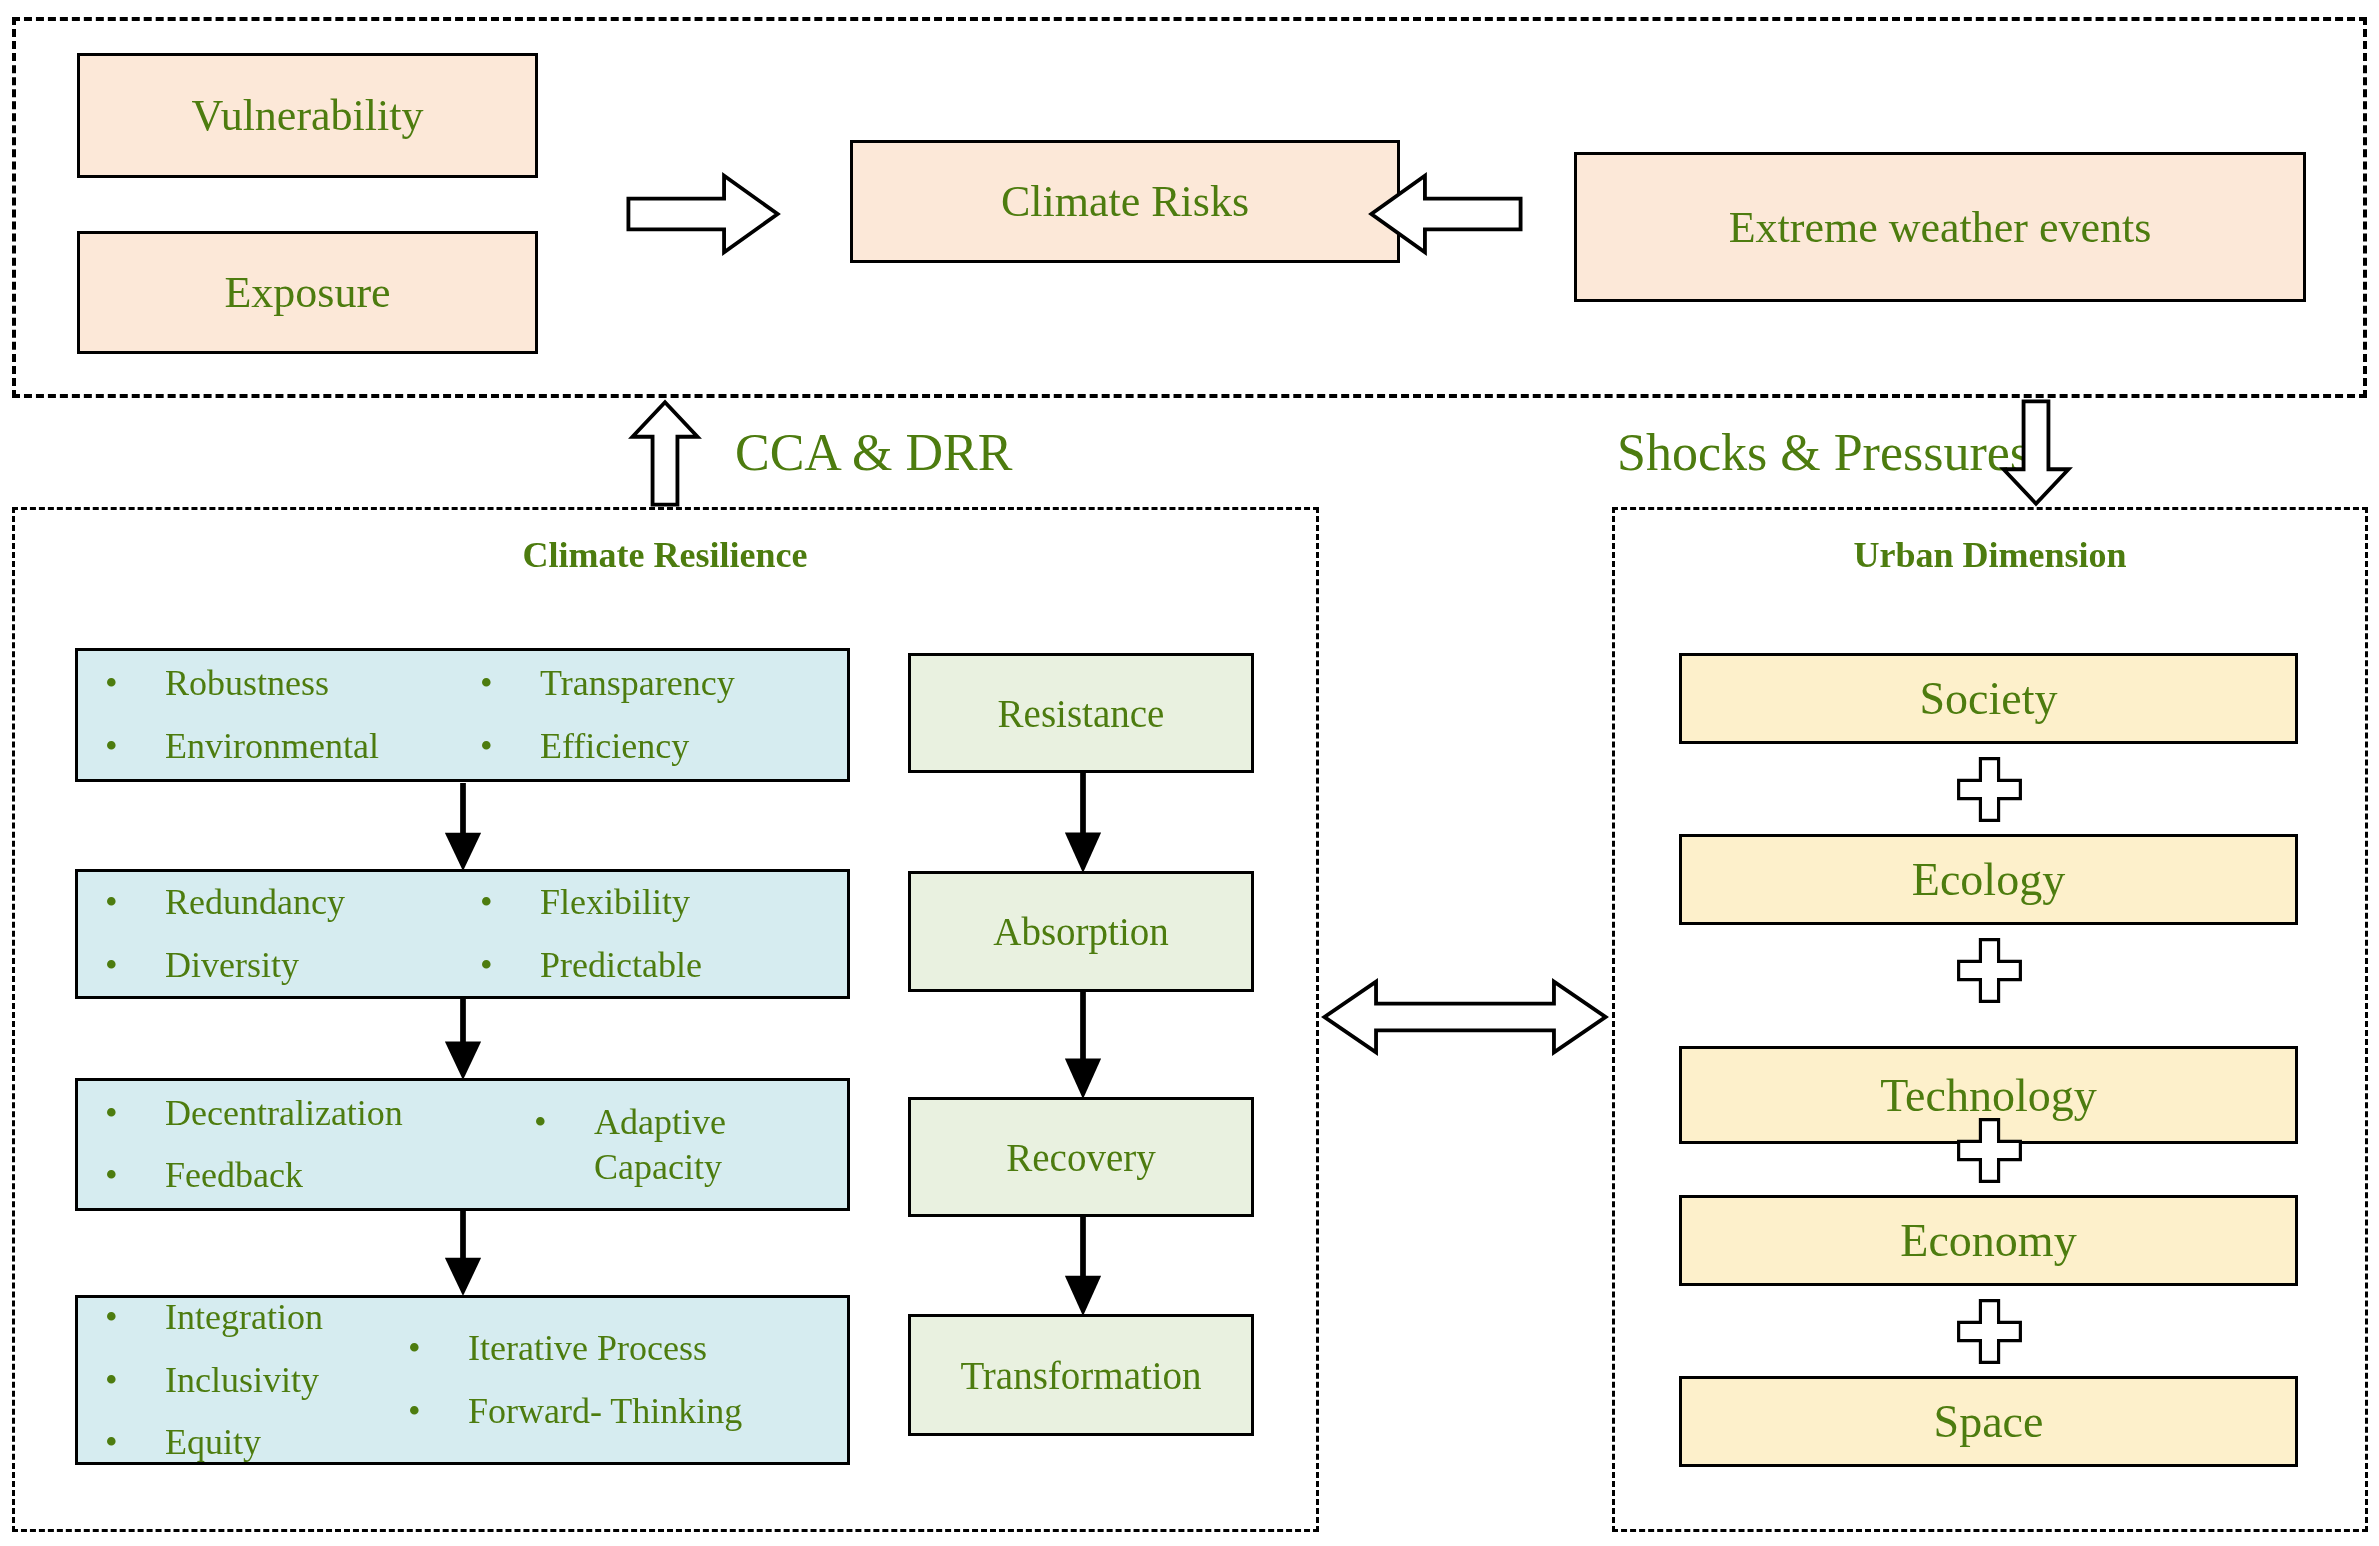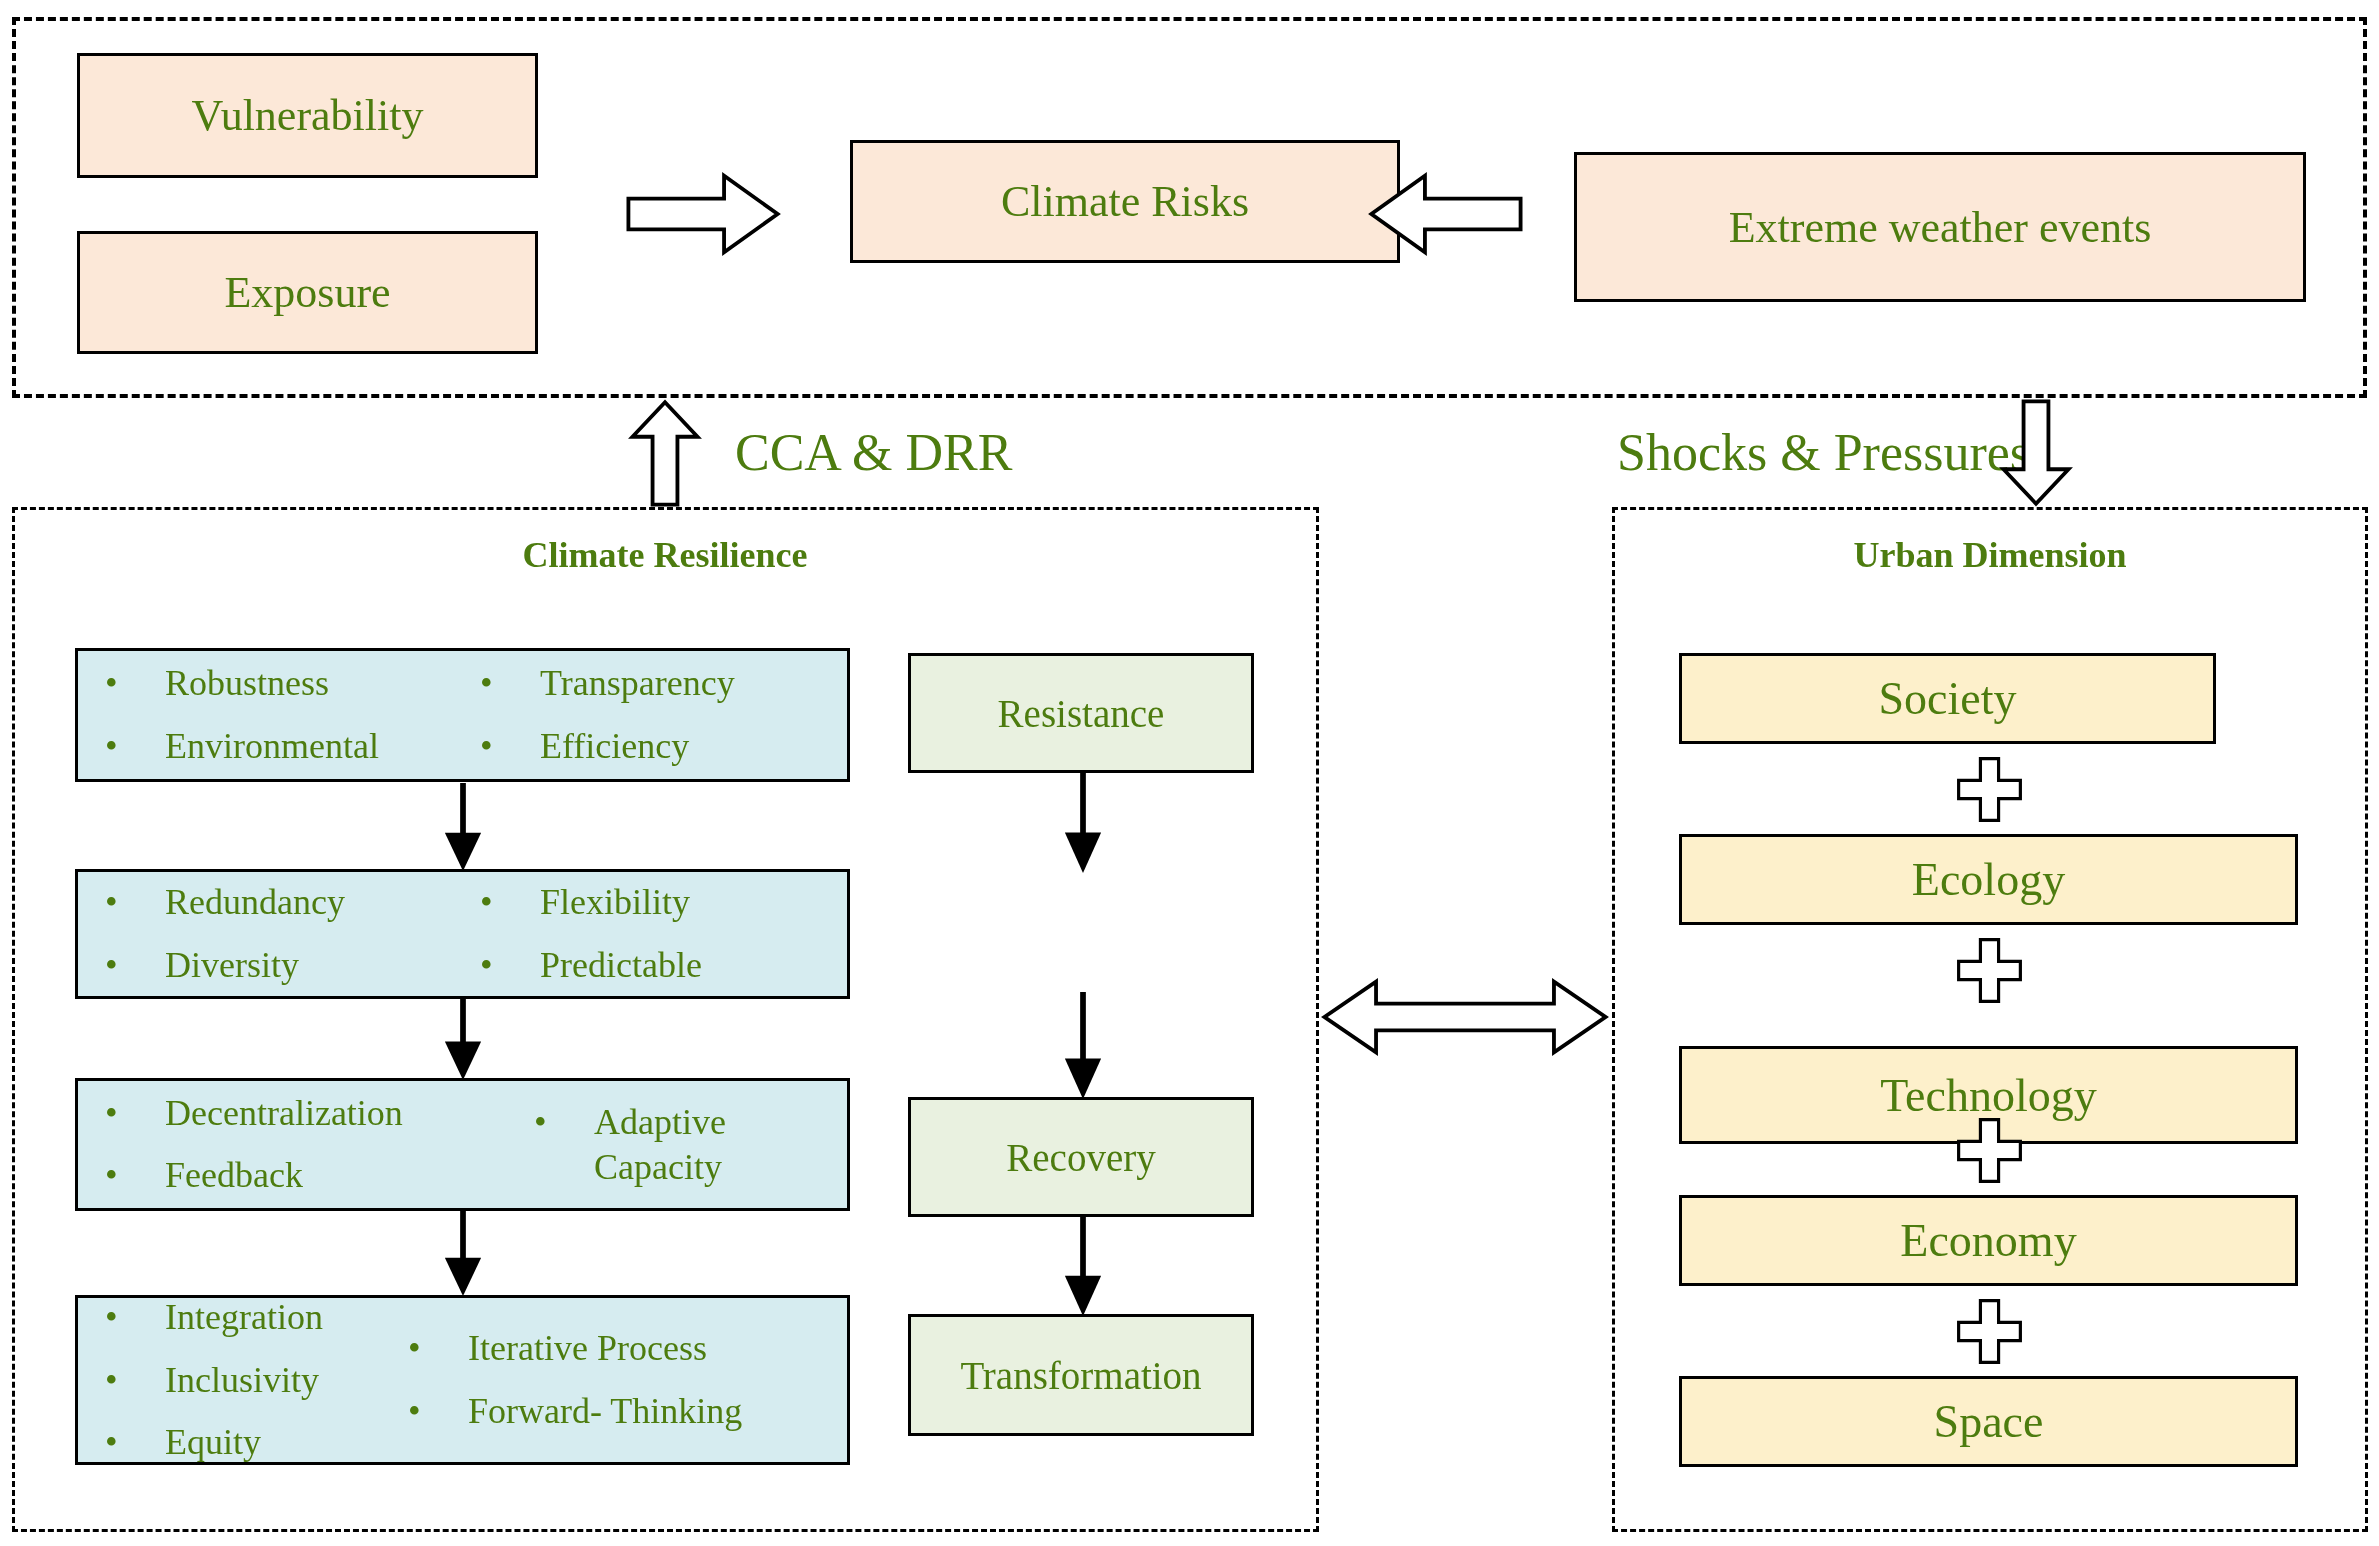--- a/index.html
+++ b/index.html
@@ -193,20 +193,23 @@
 
   <div class="abs cbox green t-green" style="left:908px;top:653px;width:346px;height:120px;">
     <span>Resistance</span>
   </div>
   <div class="abs" style="left:1062px;top:773px;width:42px;height:100px;">
     <svg width="42" height="100" viewBox="0 0 44 104" preserveAspectRatio="none">
         <line x1="22" y1="0" x2="22" y2="66" stroke="#000" stroke-width="6"></line>
         <polygon points="3,62 41,62 22,104" fill="#000"></polygon>
       </svg>
   </div>
+  <div class="abs cbox green t-green" style="left:908px;top:871px;width:346px;height:121px;">
+    <span>Absorption</span>
+  </div>
   <div class="abs" style="left:1062px;top:992px;width:42px;height:107px;">
     <svg width="42" height="107" viewBox="0 0 44 111" preserveAspectRatio="none">
         <line x1="22" y1="0" x2="22" y2="72" stroke="#000" stroke-width="6"></line>
         <polygon points="3,69 41,69 22,111" fill="#000"></polygon>
       </svg>
   </div>
   <div class="abs cbox green t-green" style="left:908px;top:1097px;width:346px;height:120px;">
     <span>Recovery</span>
   </div>
   <div class="abs" style="left:1062px;top:1217px;width:42px;height:99px;">
@@ -221,21 +224,21 @@
 
   <div class="abs" style="left:1320px;top:973px;width:290px;height:88px;">
     <svg width="290" height="88" viewBox="0 0 302 92">
         <path d="M4,46 L58,9 V32 H244 V9 L298,46 L244,83 V60 H58 V83 Z" fill="#fff" stroke="#000" stroke-width="4"></path>
       </svg>
   </div>
 
   <div class="abs dashed-panel lower" style="left:1612px;top:507px;width:756px;height:1025px;"></div>
   <div class="abs panel-title" style="left:1612px;top:534px;width:756px;">Urban Dimension</div>
 
-  <div class="abs cbox yellow t-yellow" style="left:1679px;top:653px;width:537px;height:91px;">
+  <div class="abs cbox yellow t-yellow" style="left:1679px;top:653px;width:619px;height:91px;">
     <span>Society</span>
   </div>
   <div class="abs" style="left:1955px;top:755px;width:69px;height:69px;">
     <svg width="69" height="69" viewBox="0 0 76 76">
         <path d="M28,4 H48 V28 H72 V48 H48 V72 H28 V48 H4 V28 H28 Z" fill="#fff" stroke="#000" stroke-width="3.5"></path>
       </svg>
   </div>
   <div class="abs cbox yellow t-yellow" style="left:1679px;top:834px;width:619px;height:91px;">
     <span>Ecology</span>
   </div>

